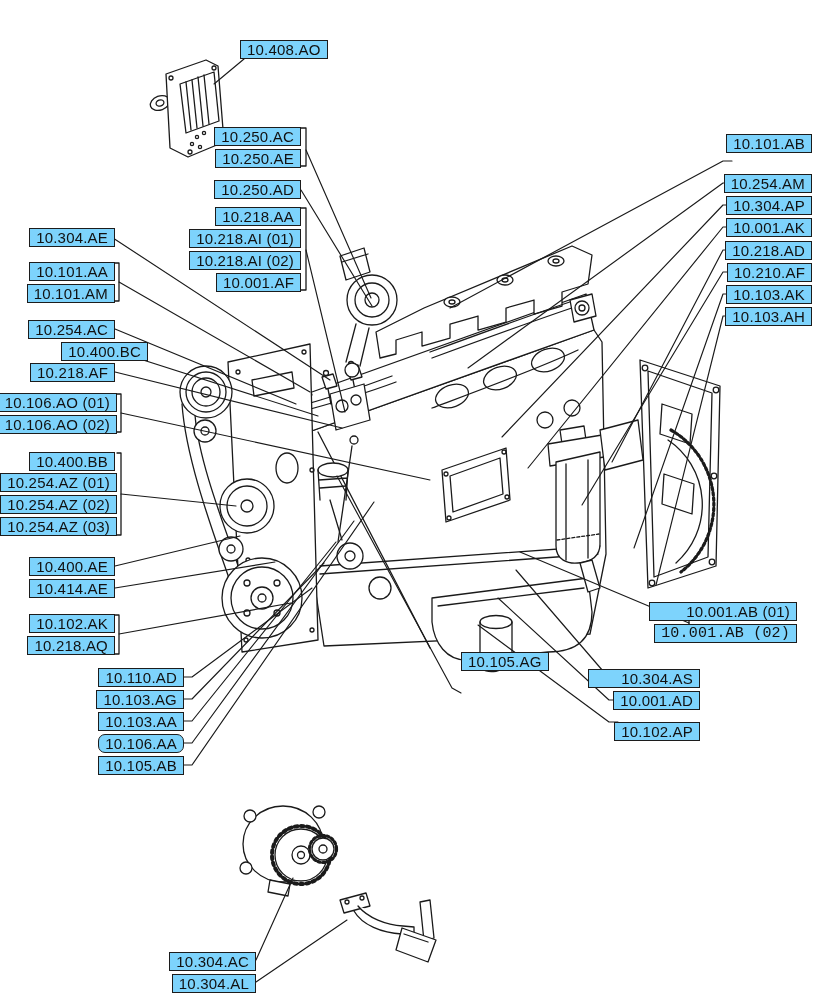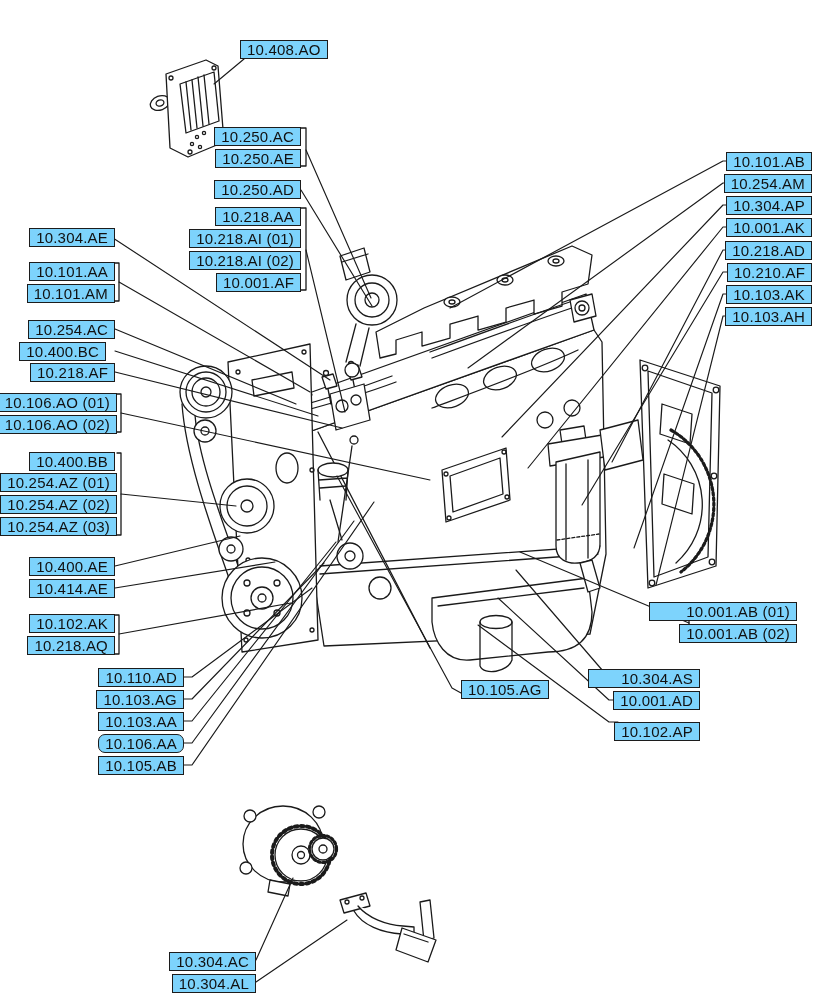--- a/index.html
+++ b/index.html
@@ -260,52 +260,52 @@
   <div class="co" style="right:515px;top:180px;">10.250.AD</div>
   <div class="co" style="right:515px;top:207px;">10.218.AA</div>
   <div class="co" style="right:515px;top:229px;">10.218.AI (01)</div>
   <div class="co" style="right:515px;top:251px;">10.218.AI (02)</div>
   <div class="co" style="right:515px;top:273px;">10.001.AF</div>
 
   <div class="co" style="right:701px;top:228px;">10.304.AE</div>
   <div class="co" style="right:701px;top:262px;">10.101.AA</div>
   <div class="co" style="right:701px;top:284px;">10.101.AM</div>
   <div class="co" style="right:701px;top:320px;">10.254.AC</div>
-  <div class="co" style="right:710px;top:342px;">10.400.BC</div>
+  <div class="co" style="right:668px;top:342px;">10.400.BC</div>
   <div class="co" style="right:701px;top:363px;">10.218.AF</div>
   <div class="co" style="right:699px;top:393px;">10.106.AO (01)</div>
   <div class="co" style="right:699px;top:415px;">10.106.AO (02)</div>
   <div class="co" style="right:701px;top:452px;">10.400.BB</div>
   <div class="co" style="right:699px;top:473px;">10.254.AZ (01)</div>
   <div class="co" style="right:699px;top:495px;">10.254.AZ (02)</div>
   <div class="co" style="right:699px;top:517px;text-align:right;">10.254.AZ (03)</div>
   <div class="co" style="right:701px;top:557px;">10.400.AE</div>
   <div class="co" style="right:701px;top:579px;">10.414.AE</div>
   <div class="co" style="right:701px;top:614px;">10.102.AK</div>
   <div class="co" style="right:701px;top:636px;">10.218.AQ</div>
 
   <div class="co" style="right:632px;top:668px;">10.110.AD</div>
   <div class="co" style="right:632px;top:690px;">10.103.AG</div>
   <div class="co" style="right:632px;top:712px;">10.103.AA</div>
   <div class="co" style="right:632px;top:734px;border-radius:7px;">10.106.AA</div>
   <div class="co" style="right:632px;top:756px;">10.105.AB</div>
 
-  <div class="co" style="right:4px;top:152px;text-align:center;">10.101.AB</div>
+  <div class="co" style="right:4px;top:134px;text-align:center;">10.101.AB</div>
   <div class="co" style="right:4px;top:174px;">10.254.AM</div>
   <div class="co" style="right:4px;top:196px;">10.304.AP</div>
   <div class="co" style="right:4px;top:218px;">10.001.AK</div>
   <div class="co" style="right:4px;top:241px;">10.218.AD</div>
   <div class="co" style="right:4px;top:263px;">10.210.AF</div>
   <div class="co" style="right:4px;top:285px;">10.103.AK</div>
   <div class="co" style="right:4px;top:307px;">10.103.AH</div>
 
   <div class="co" style="right:19px;top:602px;padding-left:36px;">10.001.AB (01)</div>
-  <div class="co" style="right:19px;top:624px;">10.001.AB (02)</div>
+  <div class="co" style="right:19px;top:624px;font-family:Liberation Mono, monospace;">10.001.AB (02)</div>
   <div class="co" style="right:116px;top:669px;padding-left:32px;">10.304.AS</div>
   <div class="co" style="right:116px;top:691px;">10.001.AD</div>
   <div class="co" style="right:116px;top:713px;margin-top:9px;">10.102.AP</div>
 
-  <div class="co" style="left:461px;top:680px;">10.105.AG</div>
+  <div class="co" style="left:461px;top:652px;">10.105.AG</div>
 
   <div class="co" style="right:560px;top:952px;">10.304.AC</div>
   <div class="co" style="right:560px;top:974px;">10.304.AL</div>
 
 </div>
 
 </body></html>

